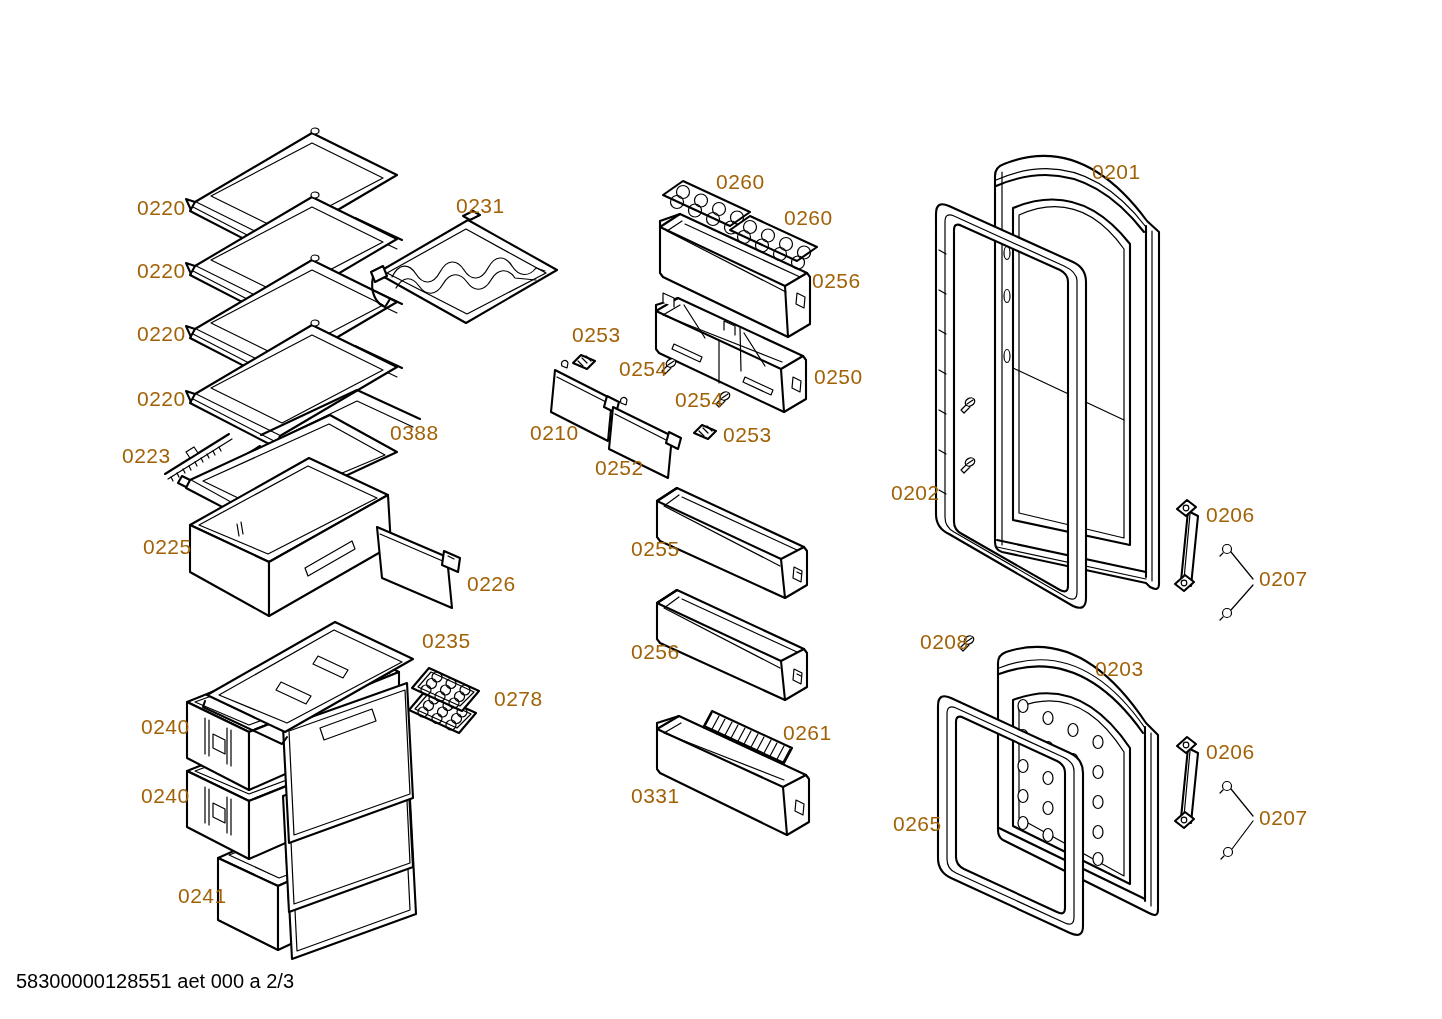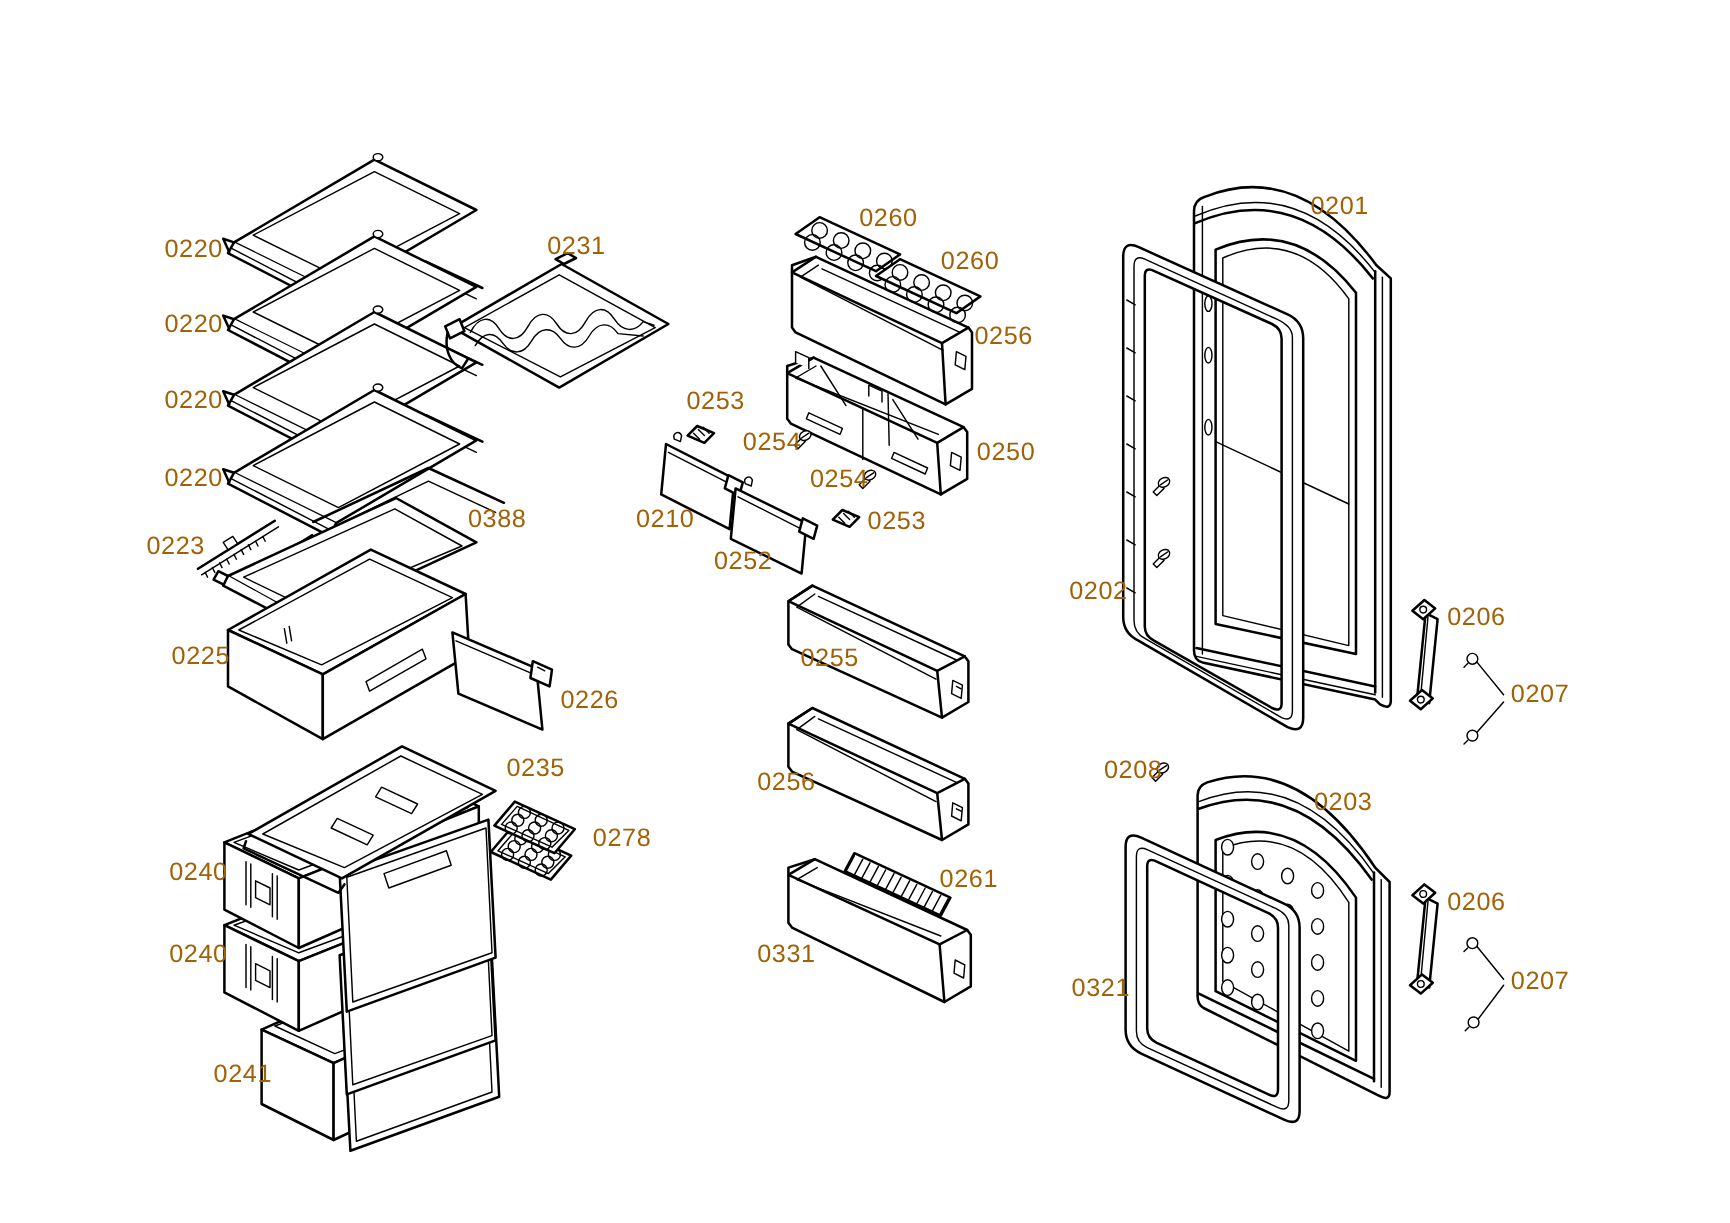--- a/index.html
+++ b/index.html
@@ -350,28 +350,29 @@
 <div class="lbl" style="left:716px;top:170px">0260</div>
 <div class="lbl" style="left:784px;top:206px">0260</div>
 <div class="lbl" style="left:812px;top:269px">0256</div>
 <div class="lbl" style="left:572px;top:323px">0253</div>
 <div class="lbl" style="left:619px;top:357px">0254</div>
 <div class="lbl" style="left:814px;top:365px">0250</div>
 <div class="lbl" style="left:675px;top:388px">0254</div>
 <div class="lbl" style="left:530px;top:421px">0210</div>
 <div class="lbl" style="left:723px;top:423px">0253</div>
 <div class="lbl" style="left:595px;top:456px">0252</div>
-<div class="lbl" style="left:667px;top:537px">0255</div>
+<div class="lbl" style="left:631px;top:537px">0255</div>
 <div class="lbl" style="left:631px;top:640px">0256</div>
 <div class="lbl" style="left:783px;top:721px">0261</div>
 <div class="lbl" style="left:631px;top:784px">0331</div>
 <div class="lbl" style="left:1092px;top:160px">0201</div>
 <div class="lbl" style="left:891px;top:481px">0202</div>
 <div class="lbl" style="left:1206px;top:503px">0206</div>
 <div class="lbl" style="left:1259px;top:567px">0207</div>
 <div class="lbl" style="left:920px;top:630px">0208</div>
 <div class="lbl" style="left:1095px;top:657px">0203</div>
 <div class="lbl" style="left:1206px;top:740px">0206</div>
 <div class="lbl" style="left:1259px;top:806px">0207</div>
-<div class="lbl" style="left:893px;top:812px">0321</div>
-
+<div class="lbl" style="left:893px;top:812px">0265</div>
+
+<div class="footer">58300000128551 aet 000 a 2/3</div>
 
 </div>
 
 </body></html>

